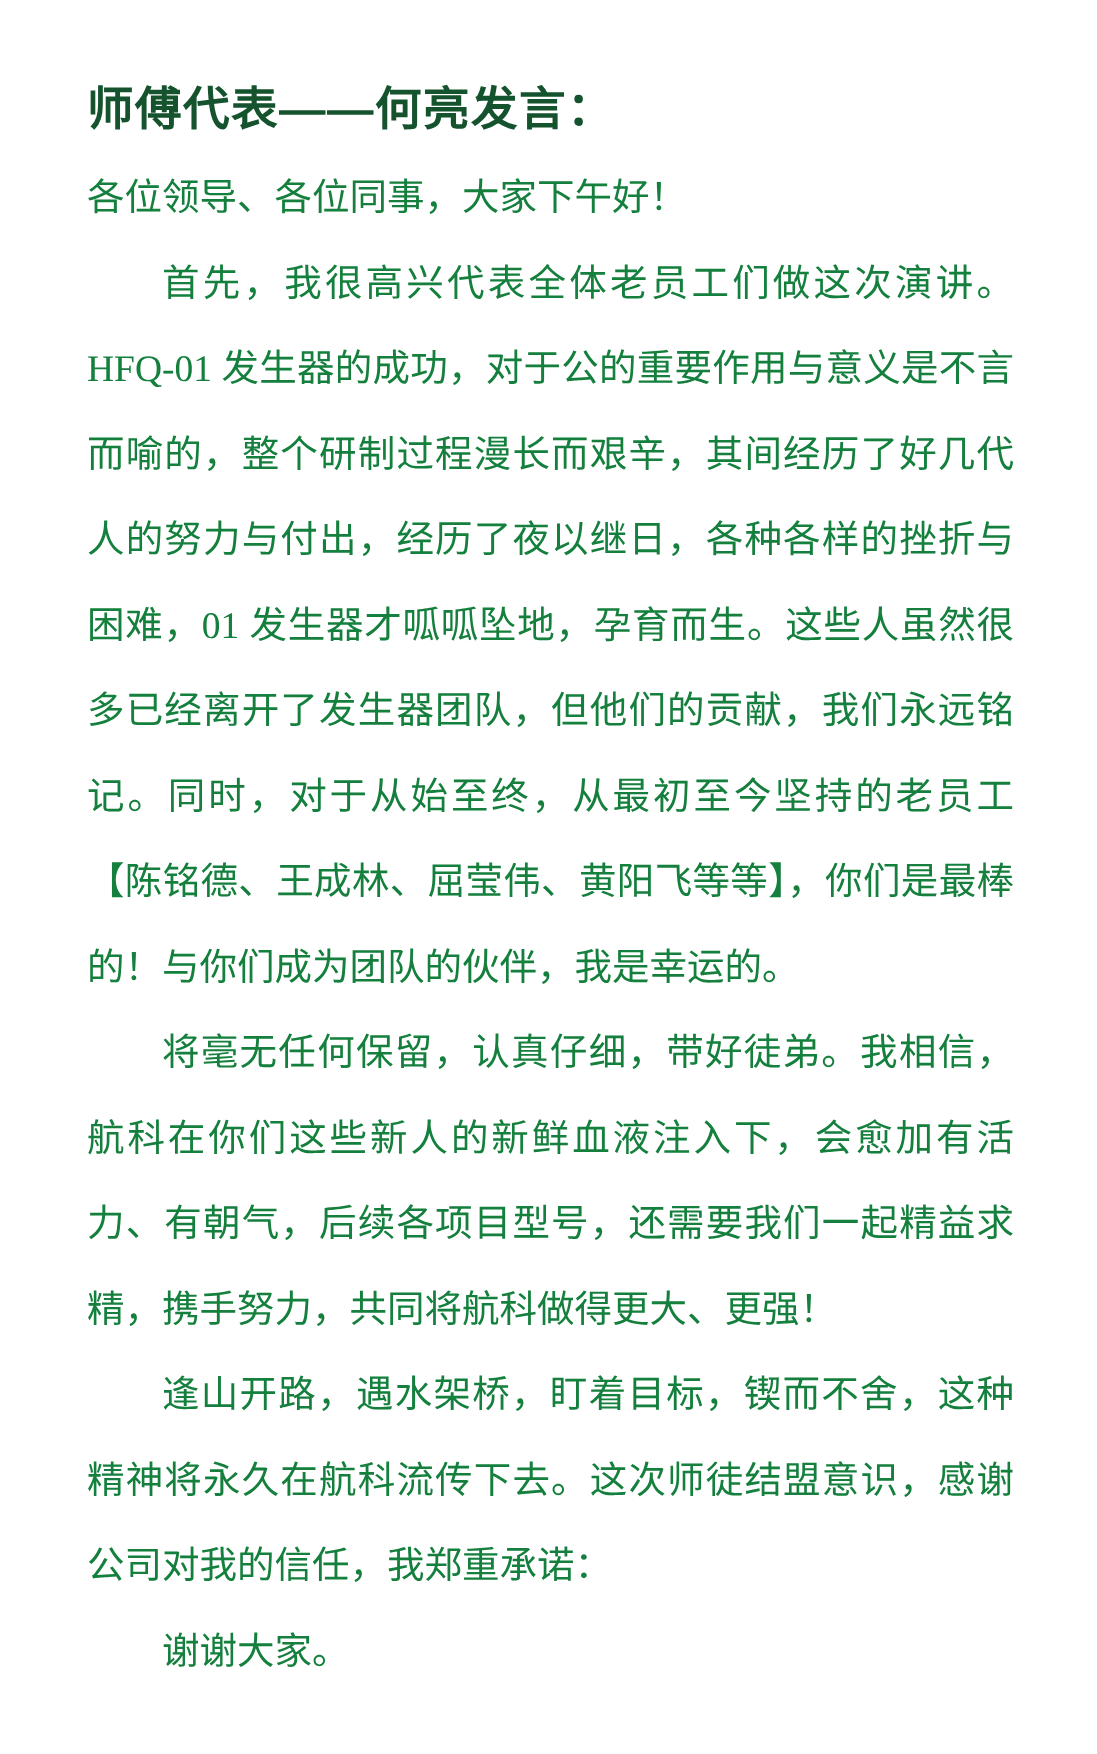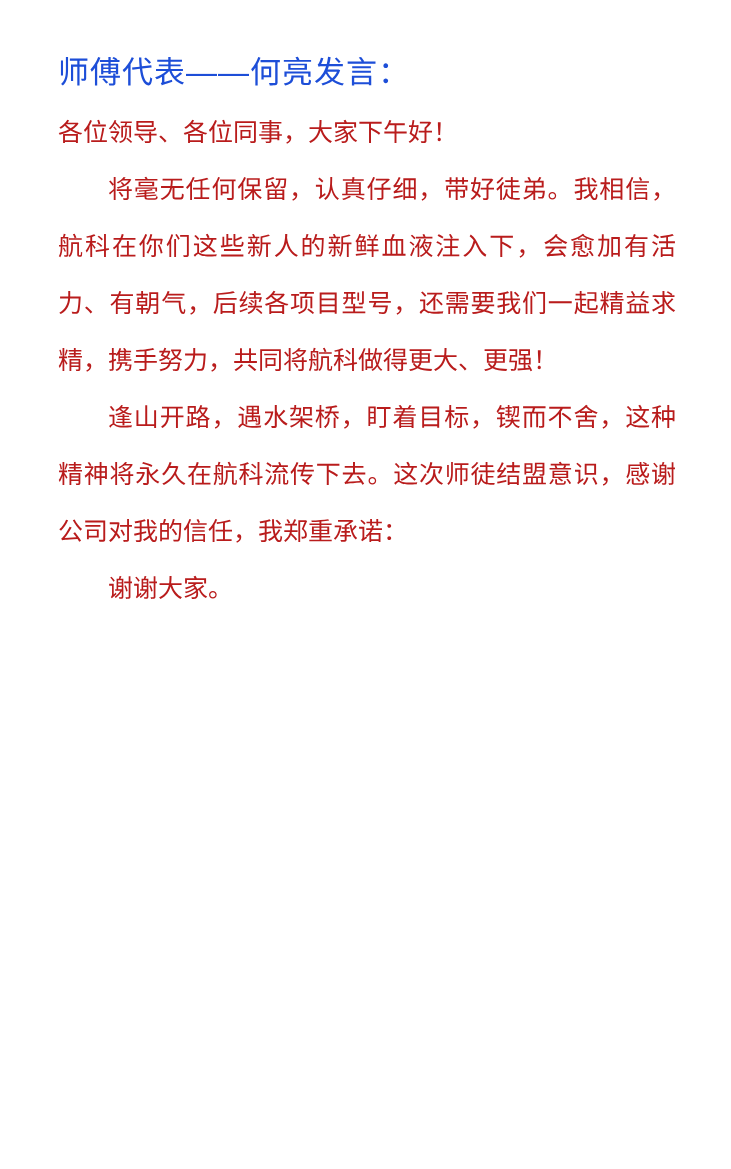--- a/index.html
+++ b/index.html
@@ -14,48 +14,49 @@
   }
   .document {
     box-sizing: border-box;
     width: 731px;
     height: 1169px;
     padding: 53px 55px 0 58px;
     color: #000000;
   }
   .doc-title {
     font-family: "Liberation Sans", sans-serif;
-    font-weight: normal;
+    font-weight: bold;
     font-size: 31px;
     line-height: 40px;
     margin: 0;
     letter-spacing: 1px;
-    color: #1d4ed8;
+    color: #14532d;
   }
   .doc-body {
     margin-top: 11px;
   }
   .para {
     font-family: "Liberation Serif", serif;
     font-size: 25px;
     line-height: 57px;
     text-align: justify;
     text-justify: inter-ideograph;
     margin: 0;
-    color: #b91c1c;
+    color: #15803d;
     width: 618px;
   }
   .para.indent {
     text-indent: 2em;
   }
 </style>
 </head>
 <body>
 
 <div class="document">
   <h1 class="doc-title">师傅代表——何亮发言：</h1>
   <div class="doc-body" id="paragraphs">
       <p class="para">各位领导、各位同事，大家下午好！</p>
+      <p class="para indent">首先，我很高兴代表全体老员工们做这次演讲。HFQ-01 发生器的成功，对于公的重要作用与意义是不言而喻的，整个研制过程漫长而艰辛，其间经历了好几代人的努力与付出，经历了夜以继日，各种各样的挫折与困难，01 发生器才呱呱坠地，孕育而生。这些人虽然很多已经离开了发生器团队，但他们的贡献，我们永远铭记。同时，对于从始至终，从最初至今坚持的老员工【陈铭德、王成林、屈莹伟、黄阳飞等等】，你们是最棒的！与你们成为团队的伙伴，我是幸运的。</p>
       <p class="para indent">将毫无任何保留，认真仔细，带好徒弟。我相信，航科在你们这些新人的新鲜血液注入下，会愈加有活力、有朝气，后续各项目型号，还需要我们一起精益求精，携手努力，共同将航科做得更大、更强！</p>
       <p class="para indent">逢山开路，遇水架桥，盯着目标，锲而不舍，这种精神将永久在航科流传下去。这次师徒结盟意识，感谢公司对我的信任，我郑重承诺：</p>
       <p class="para indent">谢谢大家。</p>
     </div>
 </div>
 
 </body></html>

